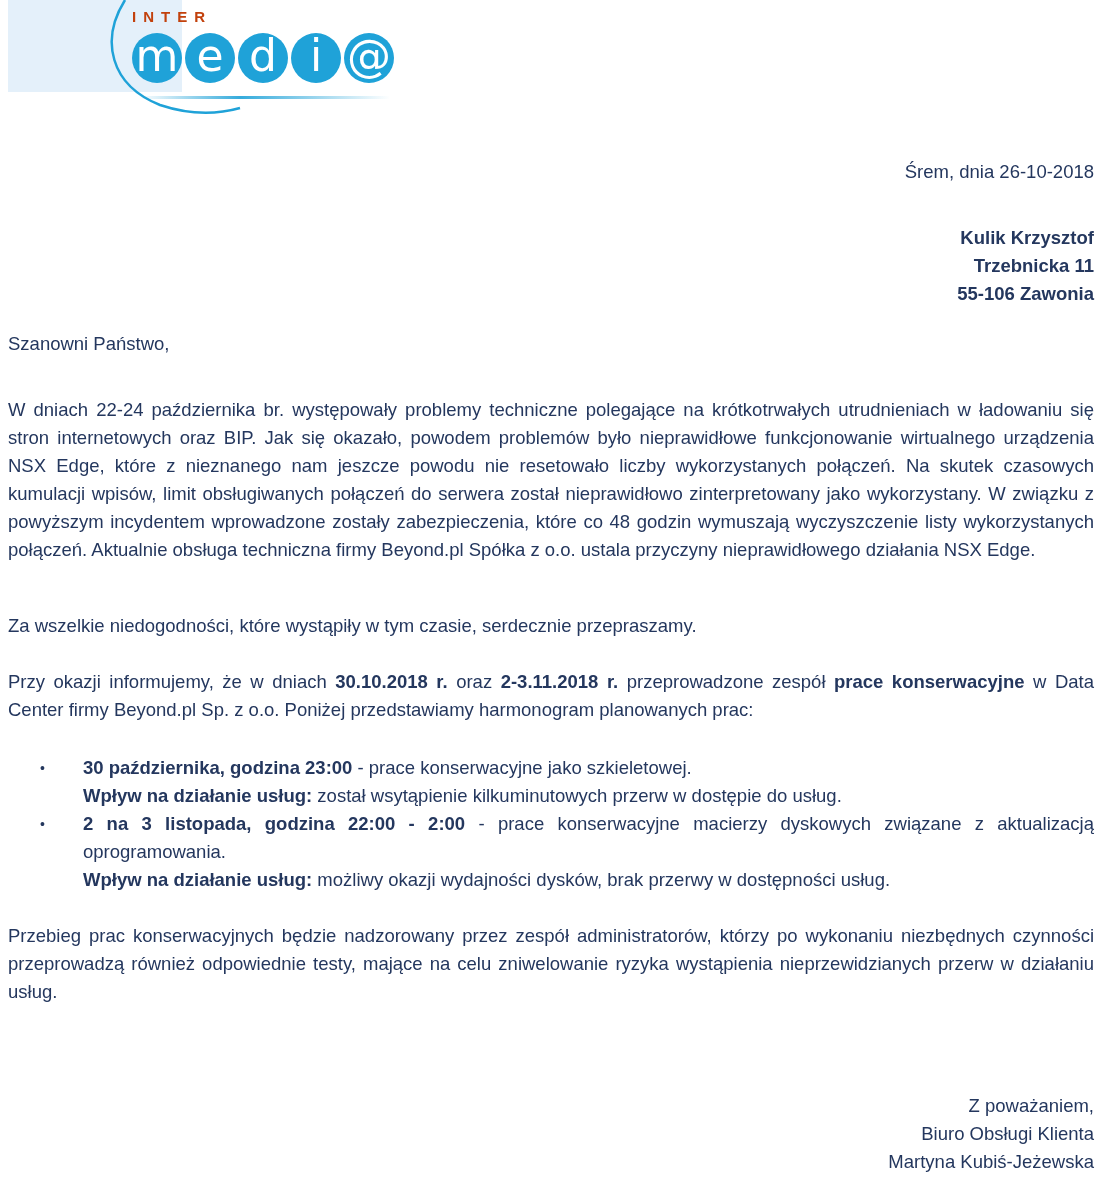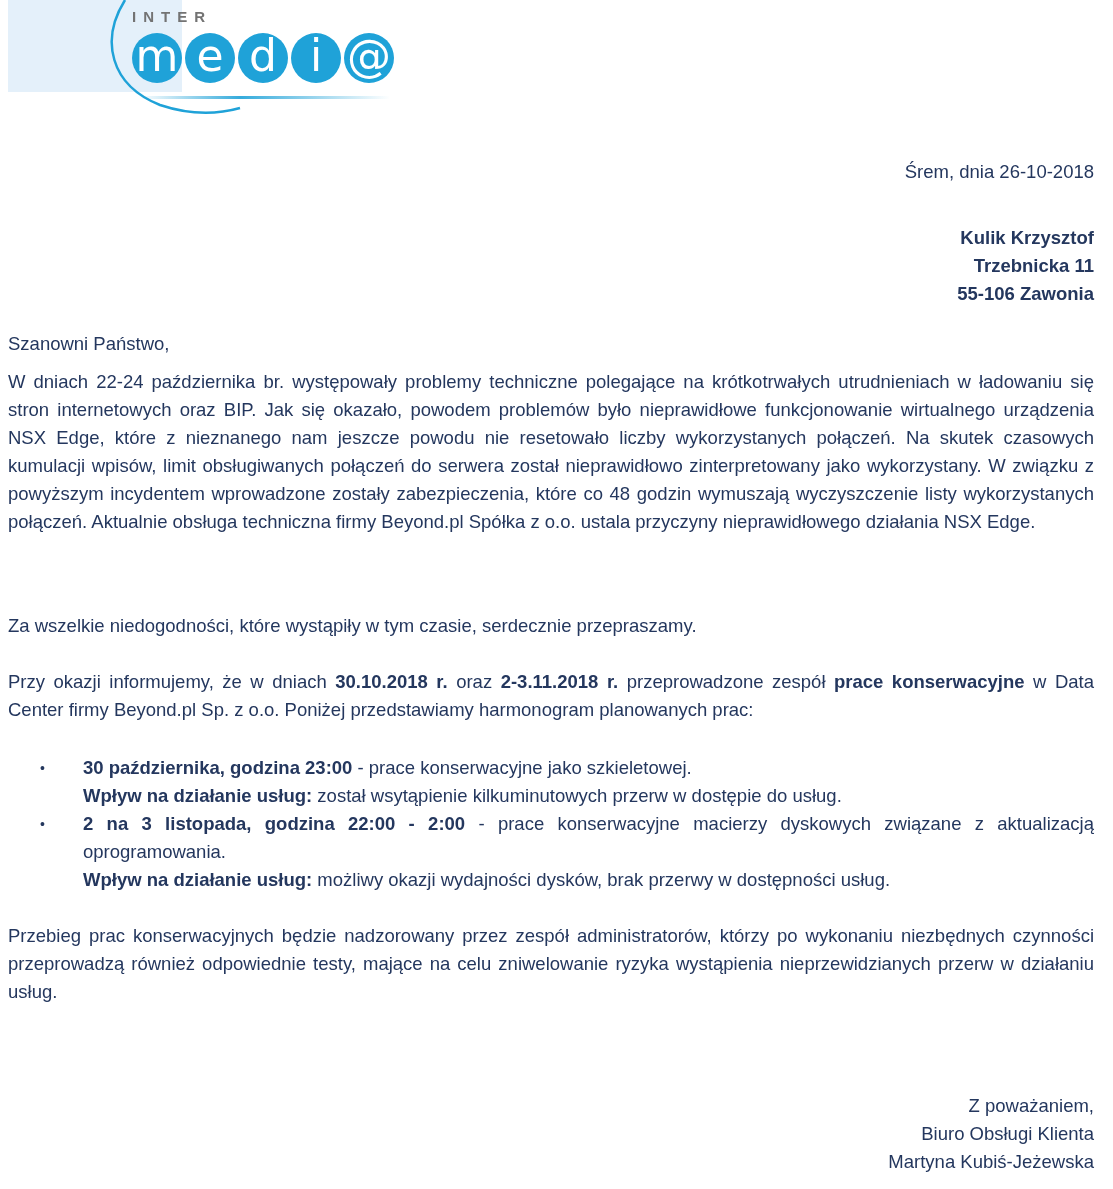--- a/index.html
+++ b/index.html
@@ -6,35 +6,35 @@
     body {
       width: 1113px; height: 1189px; position: relative; overflow: hidden;
       font-family: "Liberation Sans", "DejaVu Sans", sans-serif;
       color: #24375e;
     }
     .logo { position: absolute; left: 0; top: 0; width: 420px; height: 125px; }
     .logo-bg { position: absolute; left: 8px; top: 0; width: 174px; height: 92px; background: #e4f0fa; }
     .logo svg { position: absolute; left: 0; top: 0; }
     .logo-inter {
       position: absolute; left: 132px; top: 8px; font-size: 15px; font-weight: bold;
-      letter-spacing: 7px; color: #737373;
+      letter-spacing: 7px; color: #c2410c;
     }
     .logo-circles { position: absolute; left: 132px; top: 33px; display: flex; gap: 3px; }
     .logo-circle {
       width: 50px; height: 50px; border-radius: 50%; background: #1fa2d8;
       color: #ffffff; font-size: 44px; line-height: 46px; text-align: center;
       font-family: "DejaVu Sans", sans-serif; overflow: hidden;
     }
     .text-block { position: absolute; font-size: 18.5px; line-height: 28px; }
     .right { right: 19px; text-align: right; }
     .date { top: 158px; margin-left: 48px; }
     .addressee { top: 224px; font-weight: bold; }
     .greeting { left: 8px; top: 330px; }
     .para { left: 8px; width: 1086px; text-align: justify; }
-    .p1 { top: 368px; }
+    .p1 { top: 396px; }
     .p2 { top: 612px; }
     .p3 { top: 668px; }
     .p4 { top: 922px; }
     .list { position: absolute; left: 40px; top: 754px; width: 1054px; margin: 0; padding: 0; list-style: none; font-size: 18.5px; line-height: 28px; }
     .list li { position: relative; padding-left: 43px; text-align: justify; }
     .bullet { position: absolute; left: 0; top: 0; font-size: 14px; }
     .signature { top: 1092px; margin-left: 40px; }
     b { font-weight: bold; }
   </style>
 </head>

